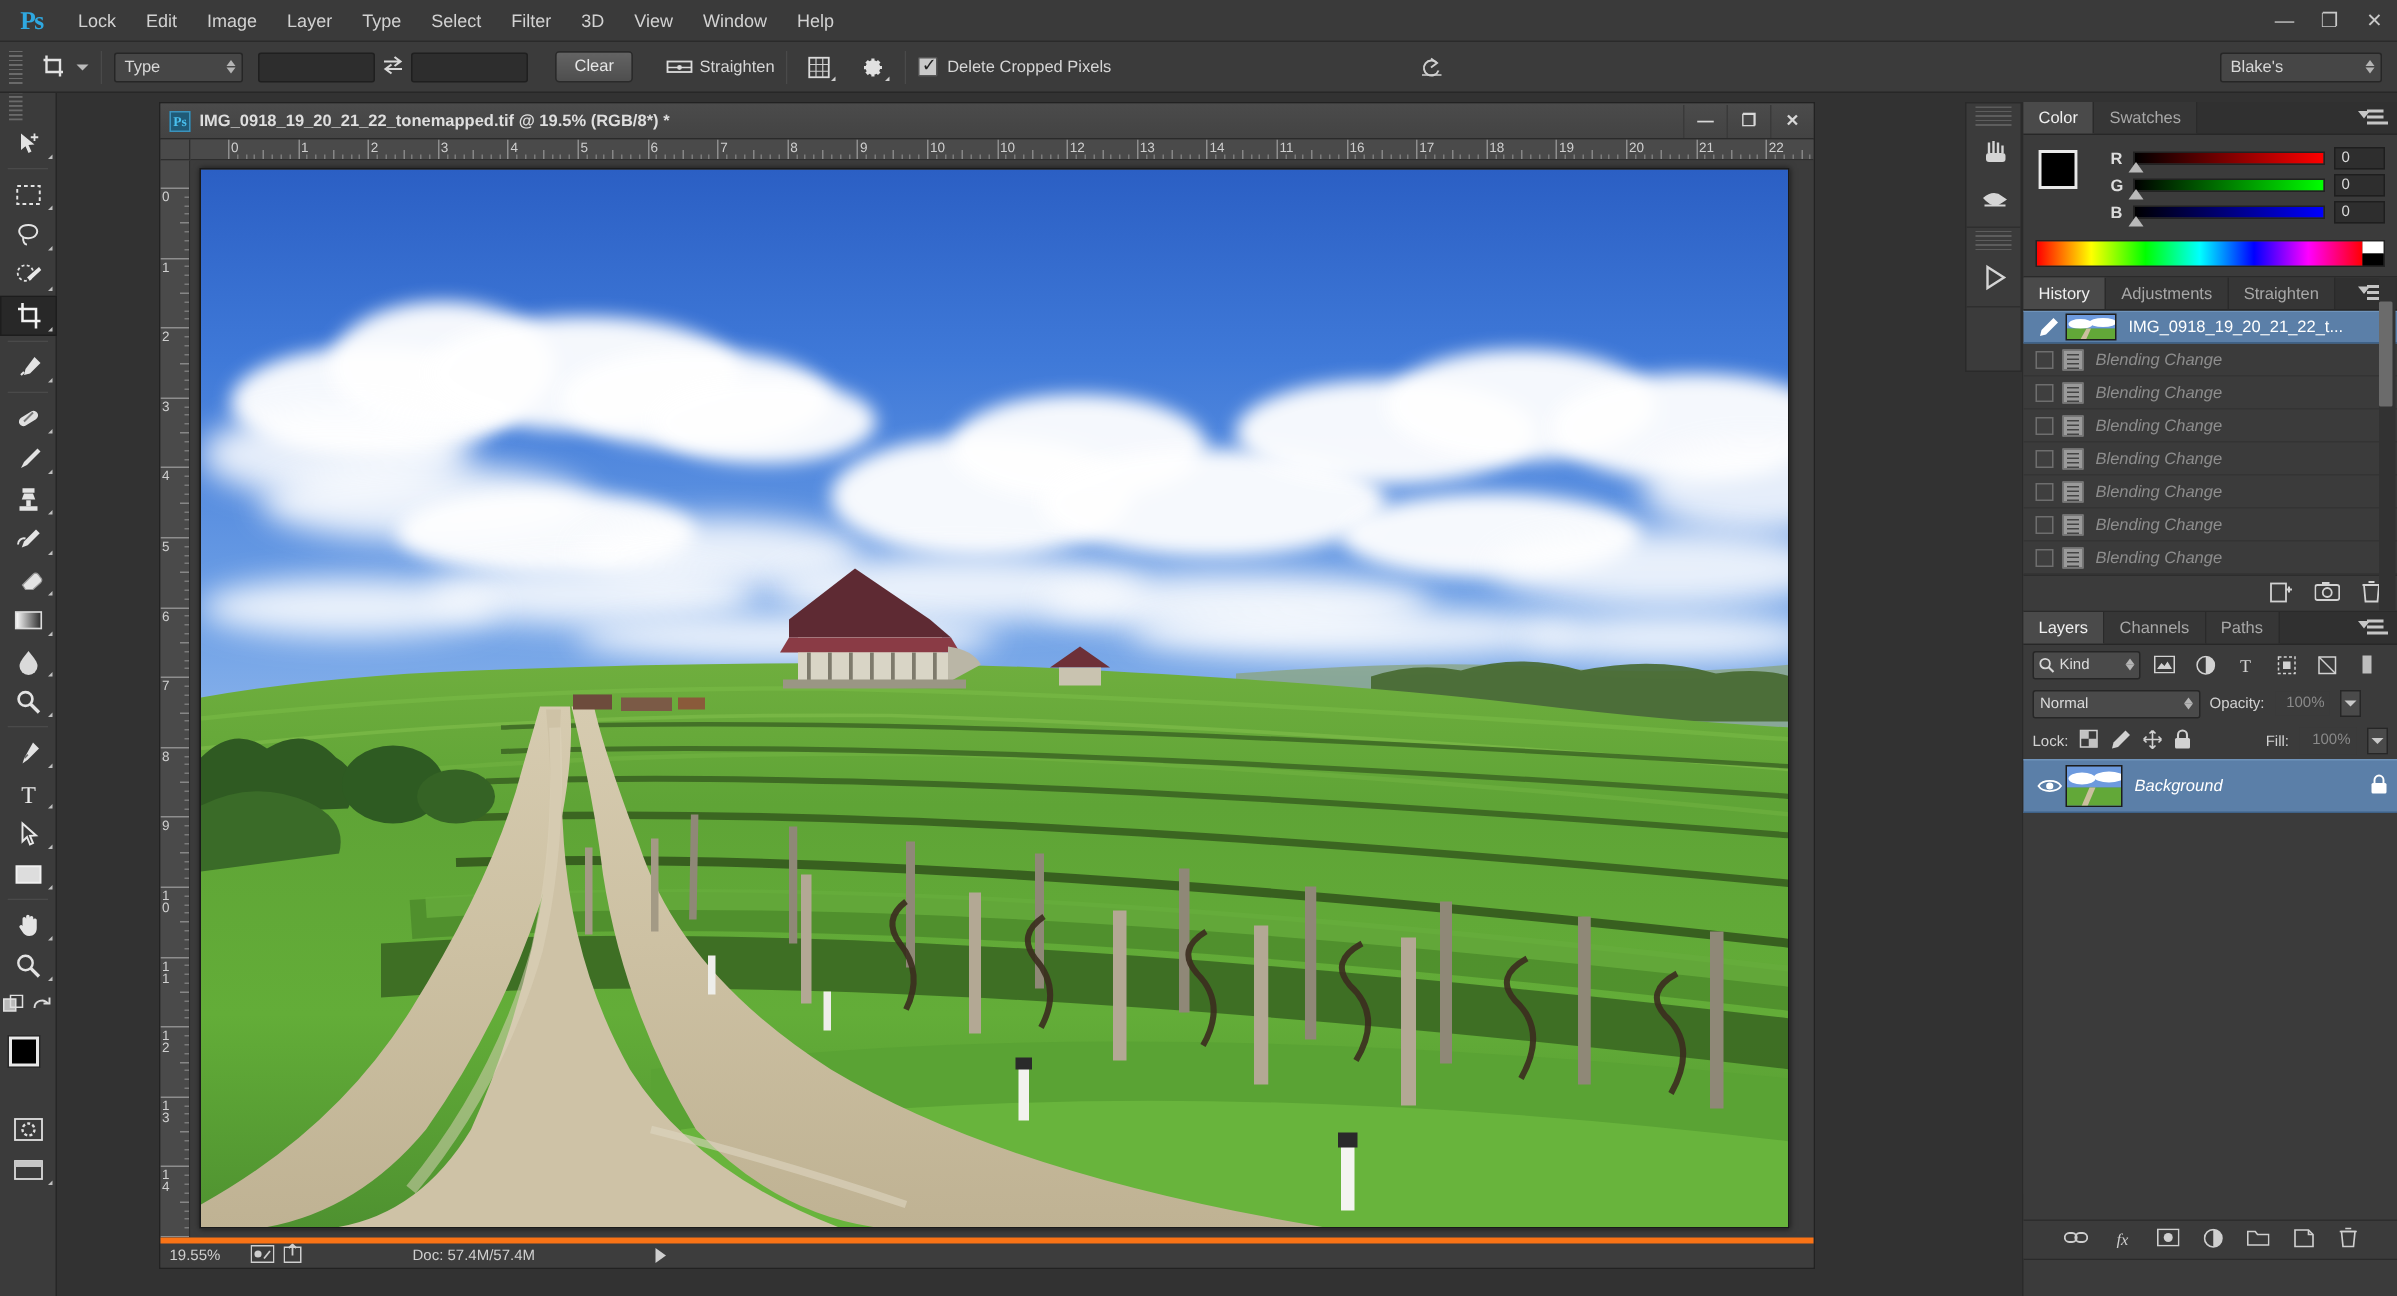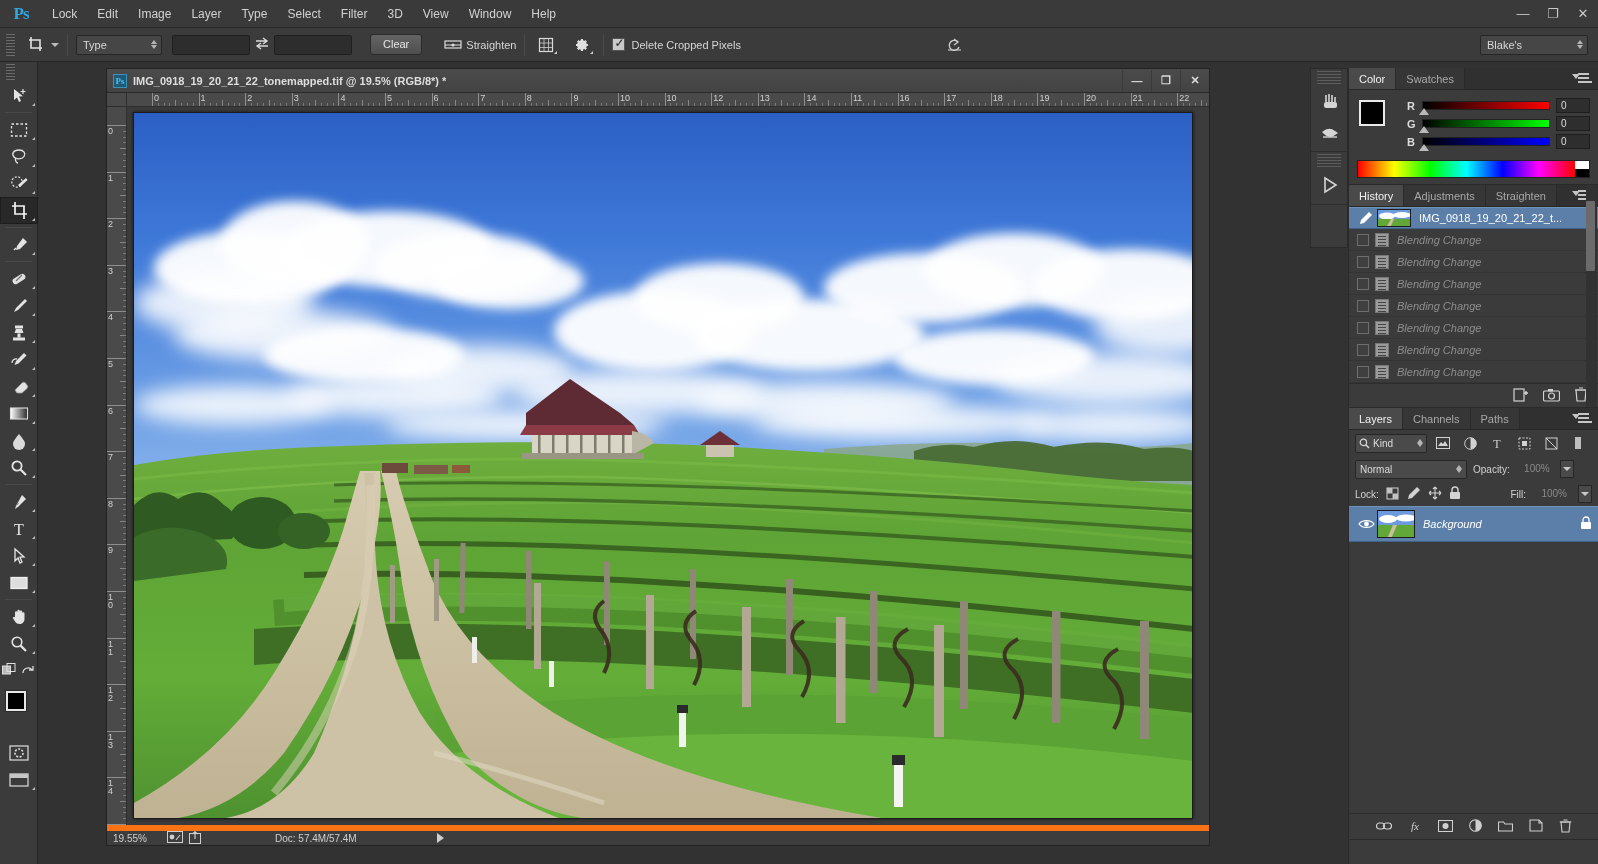--- a/index.html
+++ b/index.html
@@ -141,21 +141,21 @@
     position: absolute; left: 20px; top: 38px; right: 0; bottom: 20px;
     background: #3c3c3c; overflow: hidden;
   }
   .photo-frame {
     position: absolute; left: 6px; top: 5px; width: 1060px; height: 707px;
     border: 1px solid #1a1a1a; box-shadow: 0 0 4px rgba(0,0,0,0.6);
     overflow: hidden;
   }
   .doc-status {
     position: absolute; left: 0; bottom: 0; width: 100%; height: 20px;
-    background: #3d3d3d; border-top: 6px solid #f97316;
+    background: #3d3d3d; border-top: 4px solid #f97316;
     display: flex; align-items: center; font-size: 10px; color: #cfcfcf; padding-left: 6px;
   }
   .ds-zoom { width: 54px; }
   .ds-doc { margin-left: 72px; }
   .ds-arrow { margin-left: 80px; width: 0; height: 0;
     border-top: 5px solid transparent; border-bottom: 5px solid transparent; border-left: 7px solid #cfcfcf; }
 
   
   .minidock {
     position: absolute; right: 250px; top: 68px; width: 38px; height: 180px;

